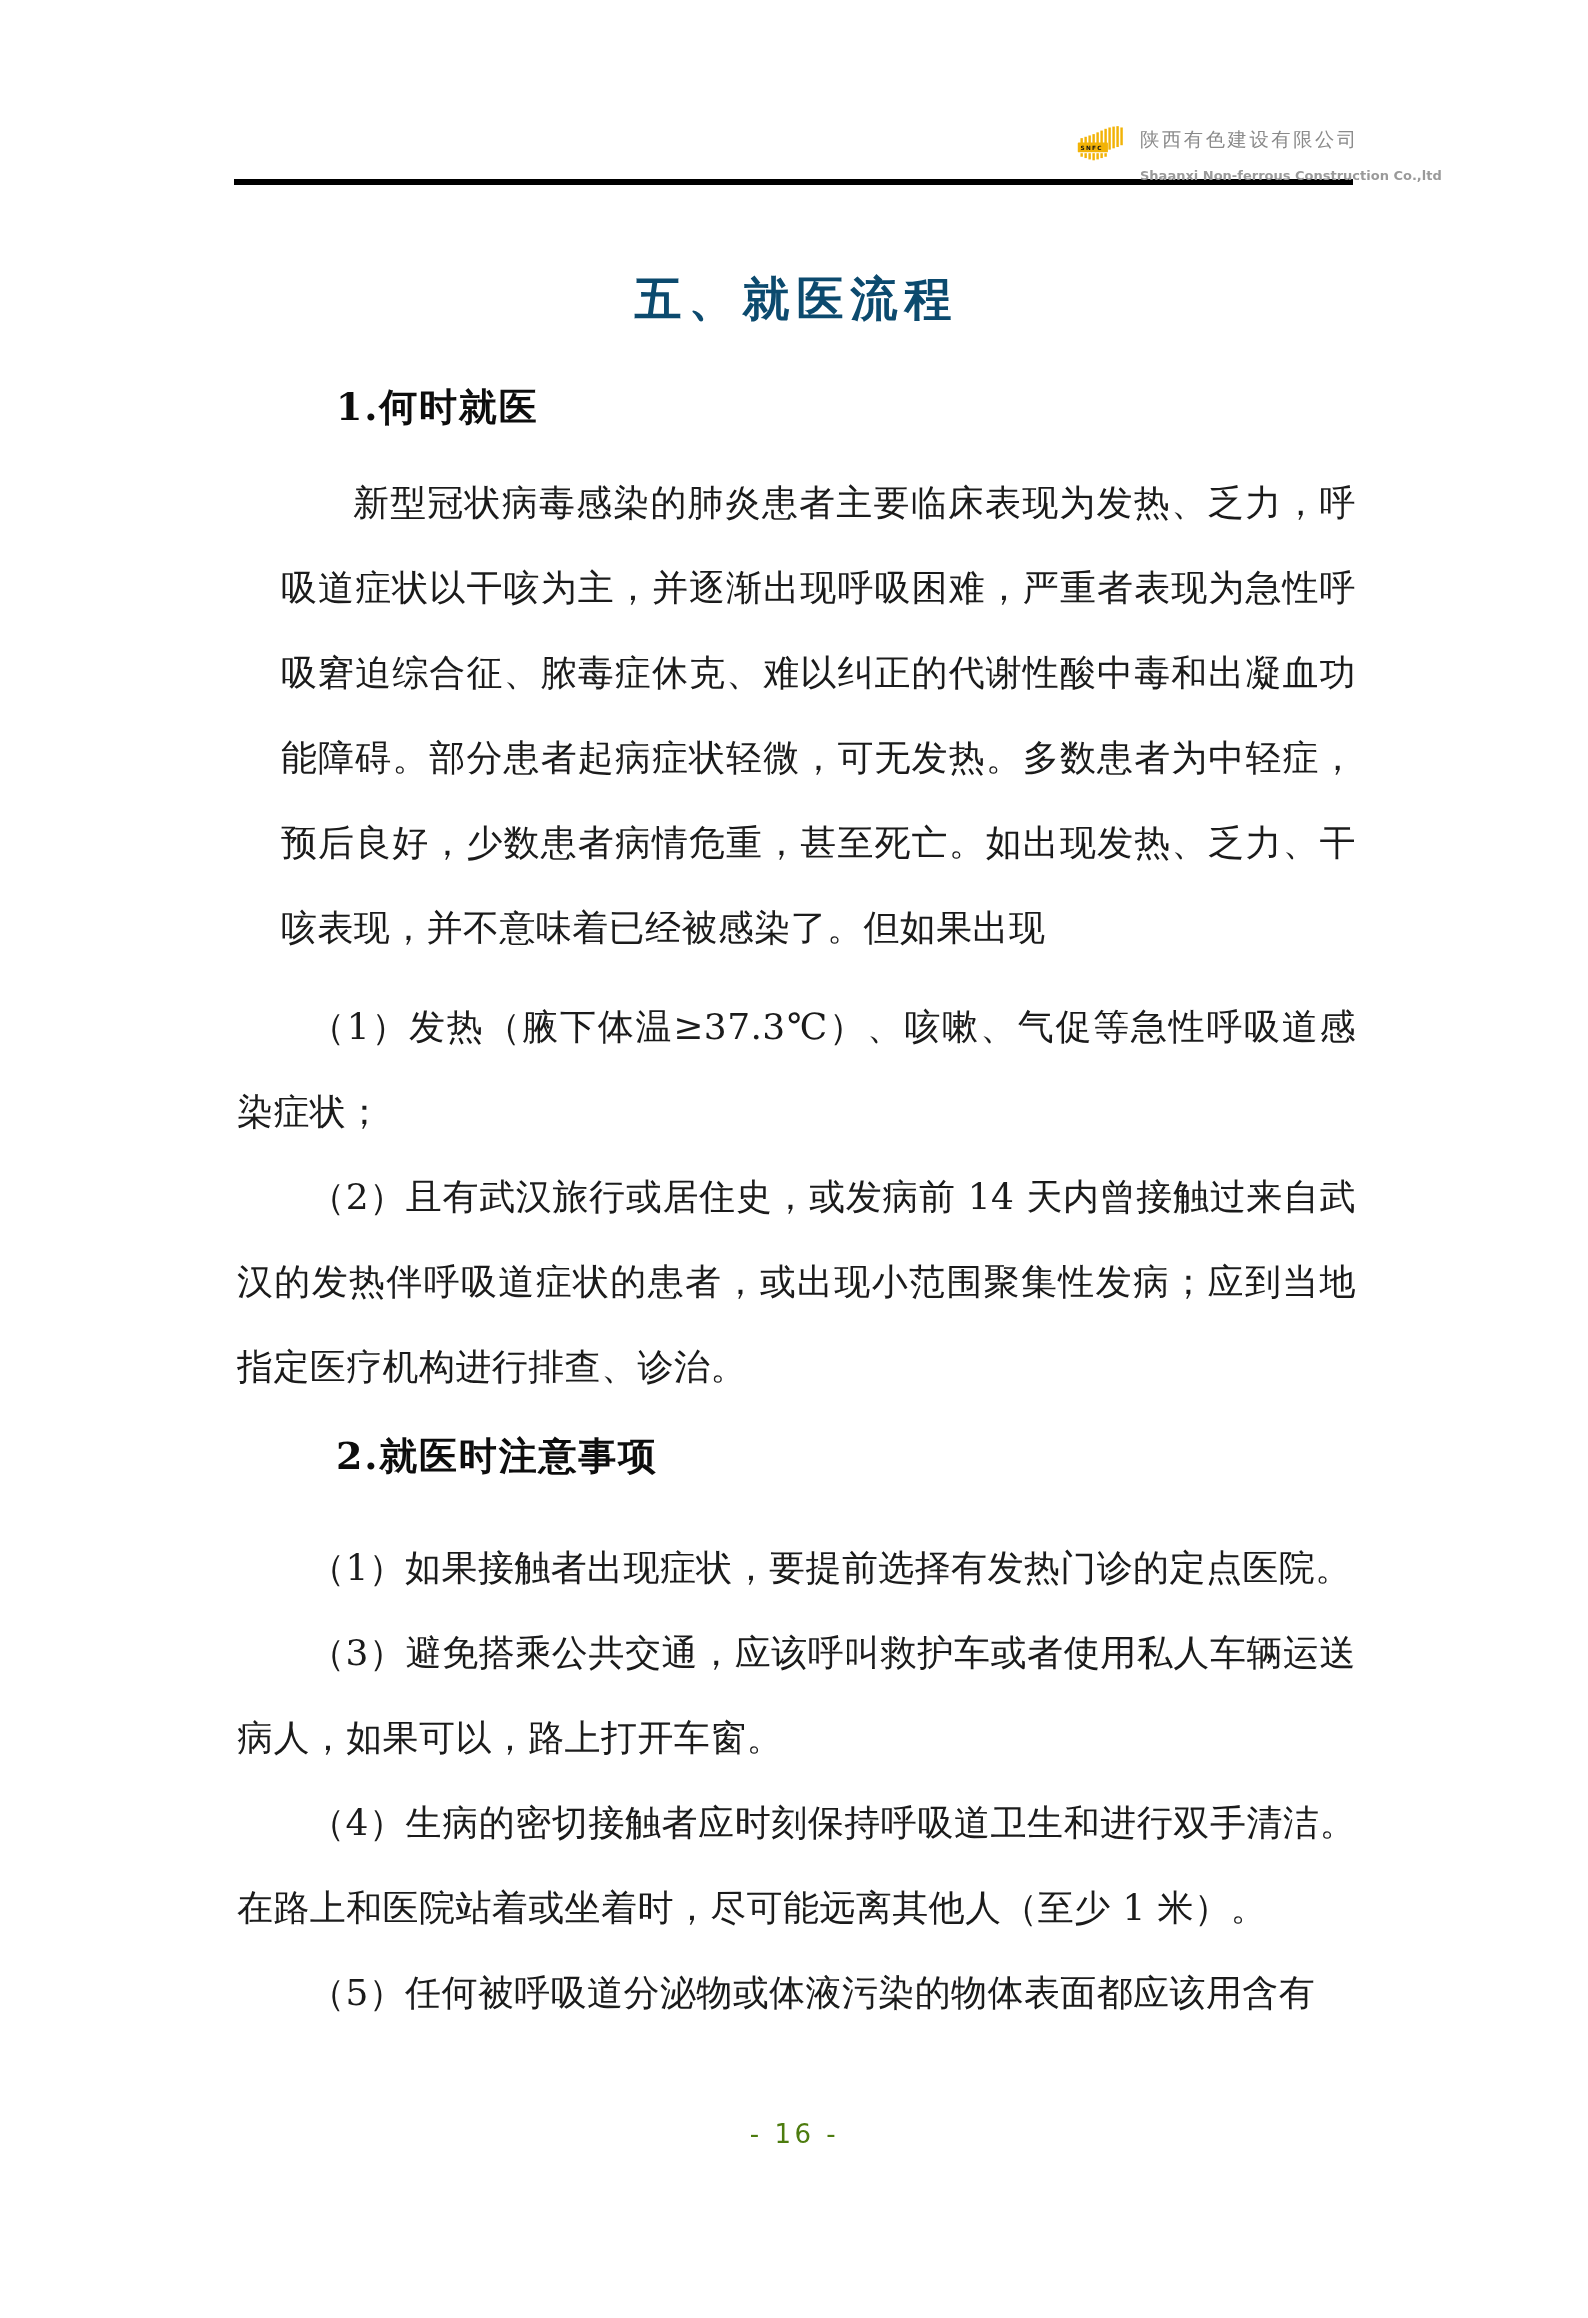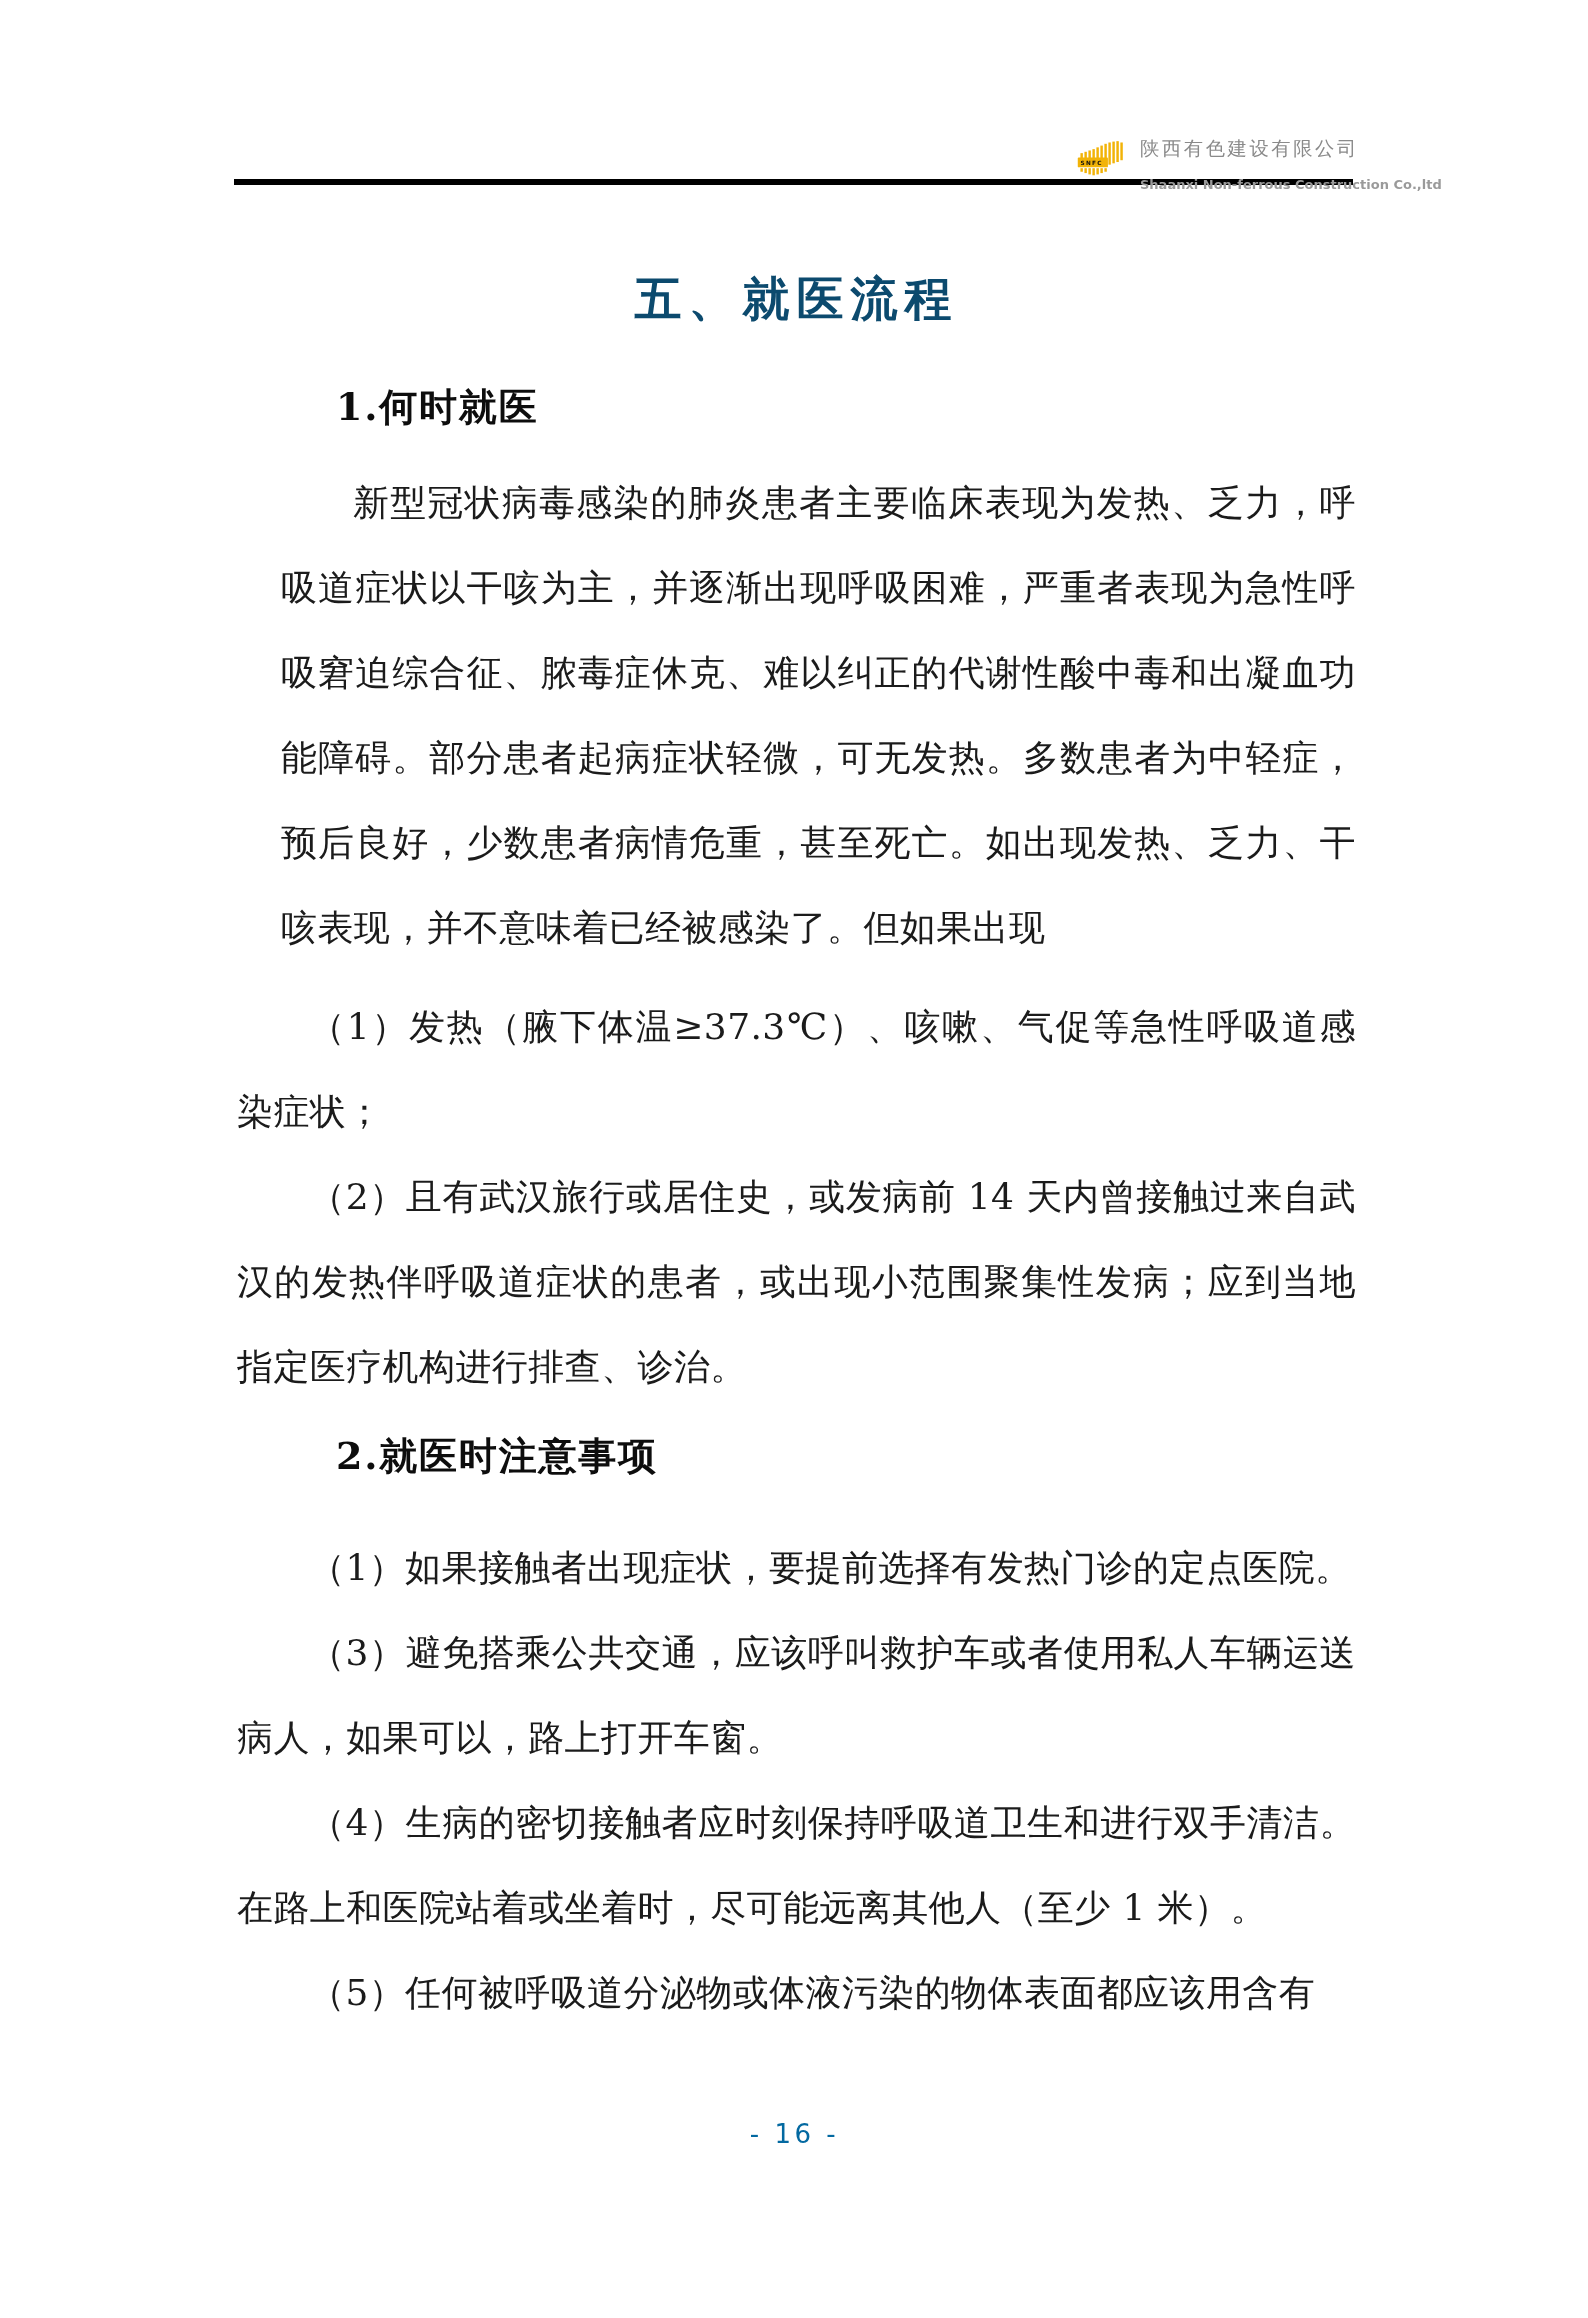--- a/index.html
+++ b/index.html
@@ -22,23 +22,23 @@
   }
 
   
   .header {
     position: relative;
     height: 179px;
   }
   .logo-block {
     position: absolute;
     left: 1076px;
-    top: 124px;
+    top: 115px;
     display: flex;
-    align-items: center;
+    align-items: flex-start;
     gap: 13px;
   }
   .logo-icon { display: block; }
   .logo-icon .bar { fill: var(--brand-yellow, #F2B307); }
   .logo-icon .snfc-text {
     font-family: "DejaVu Sans", sans-serif;
     font-weight: bold;
     font-size: 13px;
     letter-spacing: 3px;
     fill: #111;
@@ -107,21 +107,21 @@
     position: absolute;
     top: 2119px;
     left: 0;
     width: 100%;
     text-align: center;
   }
   .page-number {
     font-family: "DejaVu Sans", sans-serif;
     font-size: 26px;
     letter-spacing: 3.5px;
-    color: #0369a1;
+    color: #4d7c0f;
   }
 </style>
 </head>
 <body>
 
 <div class="page">
 
   <div class="header">
     <div class="logo-block">
       <svg class="logo-icon" width="51" height="56" viewBox="0 0 115 82" aria-hidden="true">

